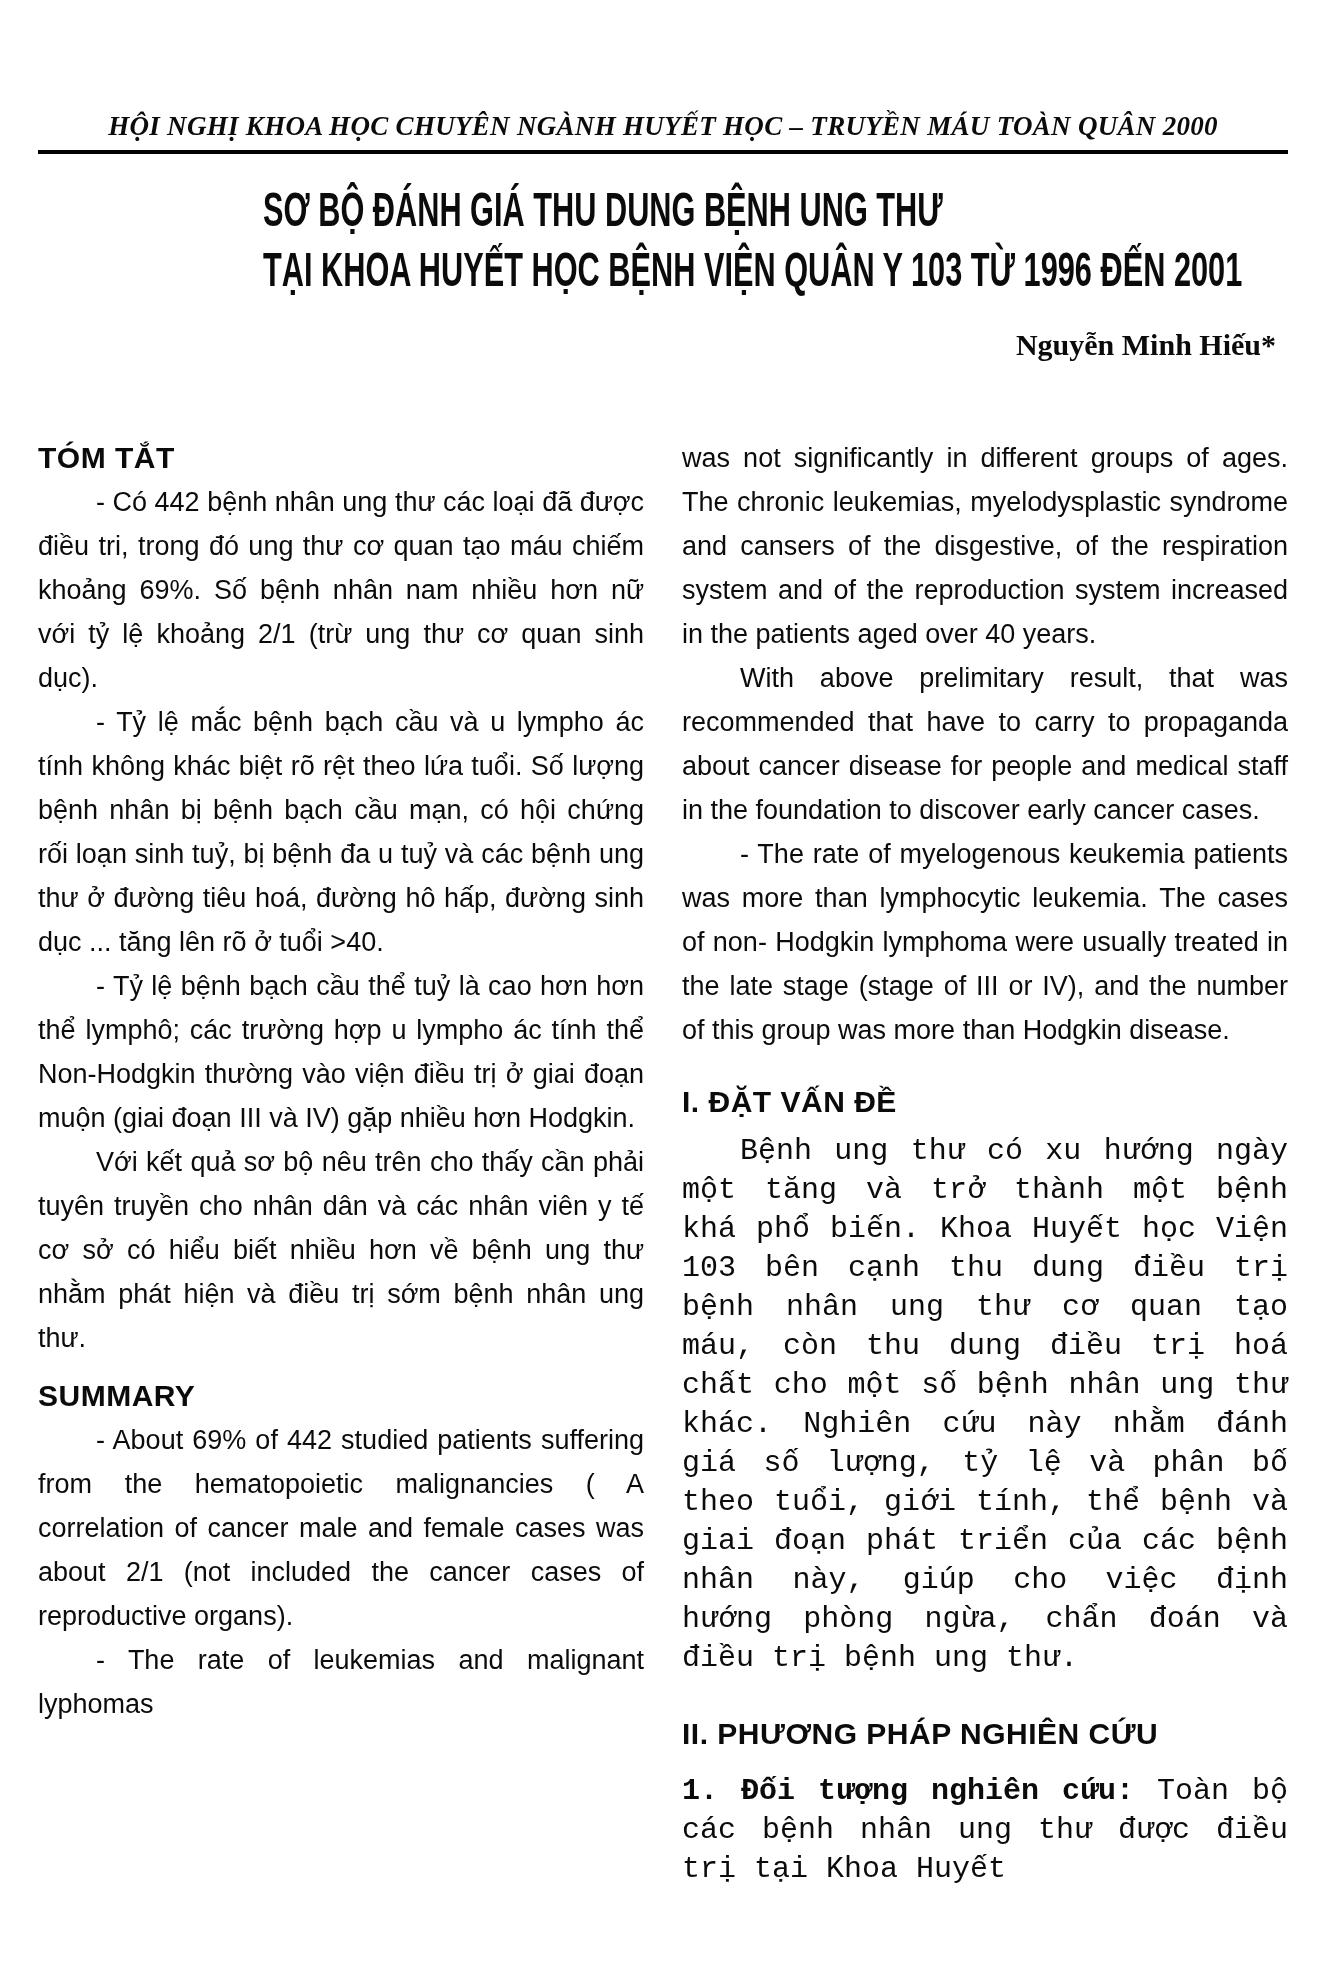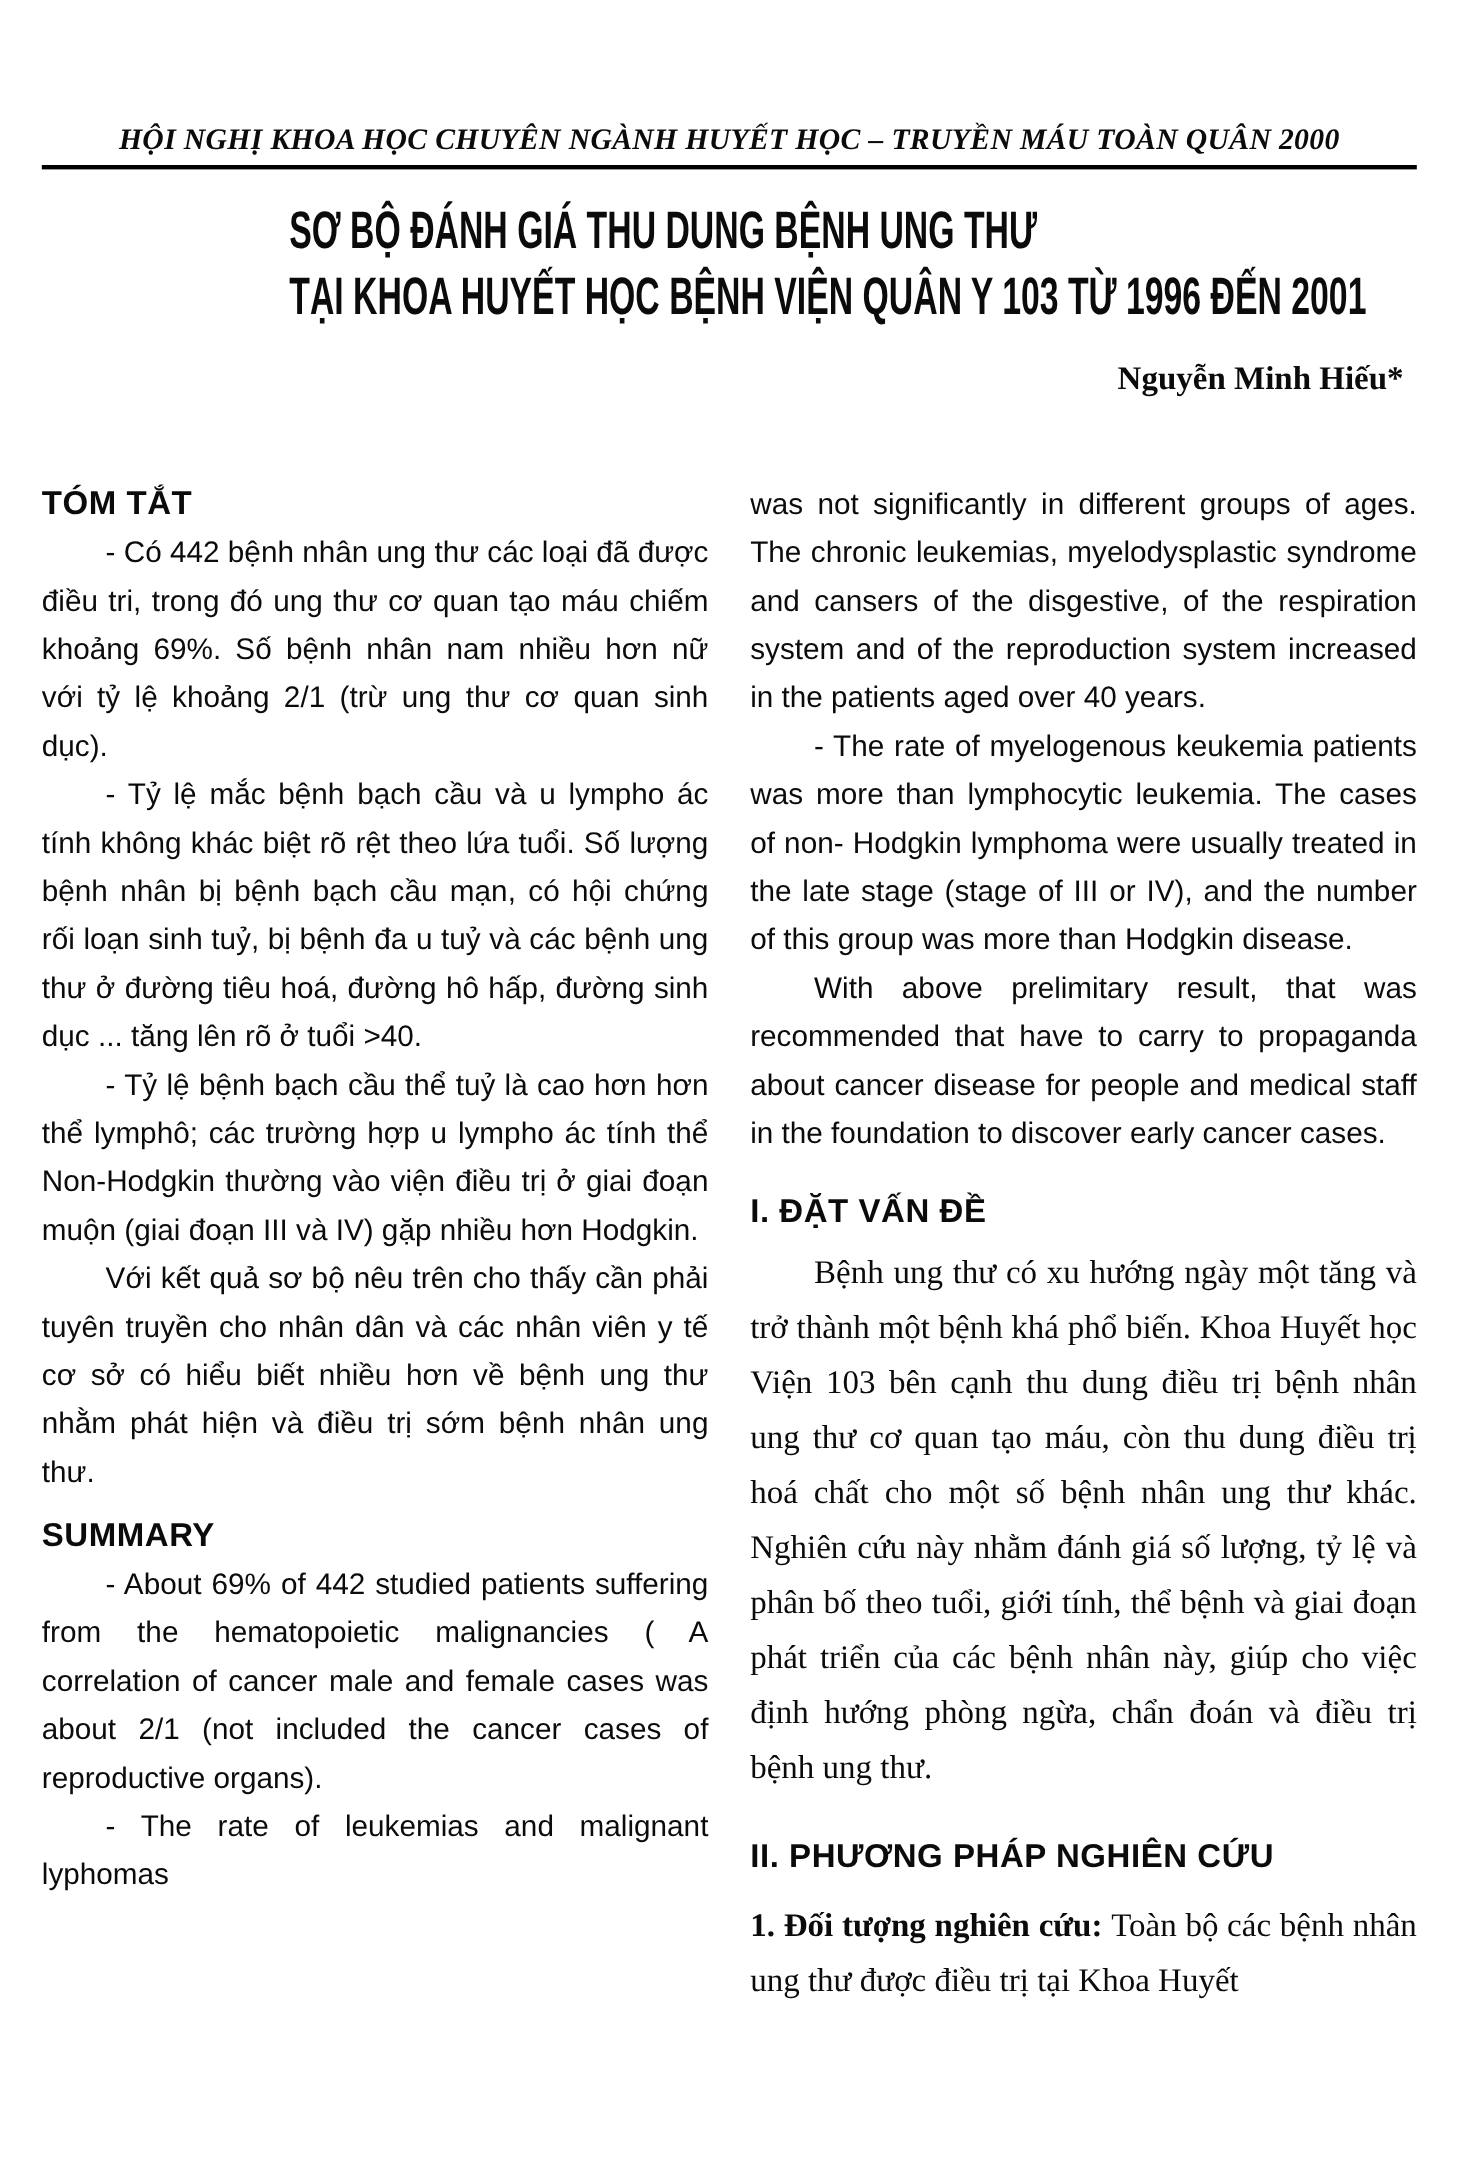--- a/index.html
+++ b/index.html
@@ -70,23 +70,23 @@
     font-size: 27px;
     line-height: 44px;
     text-align: justify;
     text-indent: 58px;
   }
   .col p.no-indent { text-indent: 0; }
 
   .mt-sm { margin-top: 14px; }
 
   .serif-sec p, p.serif-para {
-    font-family: Liberation Serif, serif;
+    font-family: Liberation Mono, monospace;
     font-size: 30px;
-    line-height: 50px;
+    line-height: 39px;
   }
   .heading-gap1 { margin-top: 28px; margin-bottom: 8px; }
   .heading-gap2 { margin-top: 34px; margin-bottom: 16px; }
   .bold-run { font-weight: bold; }
 </style>
 </head>
 <body>
 
 <div class="page">
 
@@ -110,22 +110,22 @@
       <p>Với kết quả sơ bộ nêu trên cho thấy cần phải tuyên truyền cho nhân dân và các nhân viên y tế cơ sở có hiểu biết nhiều hơn về bệnh ung thư nhằm phát hiện và điều trị sớm bệnh nhân ung thư.</p>
 
       <h2 class="sec-heading mt-sm">SUMMARY</h2>
       <p>- About 69% of 442 studied patients suffering from the hematopoietic malignancies ( A correlation of cancer male and female cases was about 2/1 (not included the cancer cases of reproductive organs).</p>
       <p>- The rate of leukemias and malignant lyphomas</p>
 
     </div>
 
     <div class="col">
       <p class="no-indent">was not significantly in different groups of ages. The chronic leukemias, myelodysplastic syndrome and cansers of the disgestive, of the respiration system and of the reproduction system increased in the patients aged over 40 years.</p>
+      <p>With above prelimitary result, that was recommended that have to carry to propaganda about cancer disease for people and medical staff in the foundation to discover early cancer cases.</p>
       <p>- The rate of myelogenous keukemia patients was more than lymphocytic leukemia. The cases of non- Hodgkin lymphoma were usually treated in the late stage (stage of III or IV), and the number of this group was more than Hodgkin disease.</p>
-      <p>With above prelimitary result, that was recommended that have to carry to propaganda about cancer disease for people and medical staff in the foundation to discover early cancer cases.</p>
 
       <h2 class="sec-heading heading-gap1">I. ĐẶT VẤN ĐỀ</h2>
       <p class="serif-para">Bệnh ung thư có xu hướng ngày một tăng và trở thành một bệnh khá phổ biến. Khoa Huyết học Viện 103 bên cạnh thu dung điều trị bệnh nhân ung thư cơ quan tạo máu, còn thu dung điều trị hoá chất cho một số bệnh nhân ung thư khác. Nghiên cứu này nhằm đánh giá số lượng, tỷ lệ và phân bố theo tuổi, giới tính, thể bệnh và giai đoạn phát triển của các bệnh nhân này, giúp cho việc định hướng phòng ngừa, chẩn đoán và điều trị bệnh ung thư.</p>
 
       <h2 class="sec-heading heading-gap2">II. PHƯƠNG PHÁP NGHIÊN CỨU</h2>
       <p class="serif-para no-indent">
         <span class="bold-run">1. Đối tượng nghiên cứu: </span><span>Toàn bộ các bệnh nhân ung thư được điều trị tại Khoa Huyết</span>
       </p>
     </div>
 

